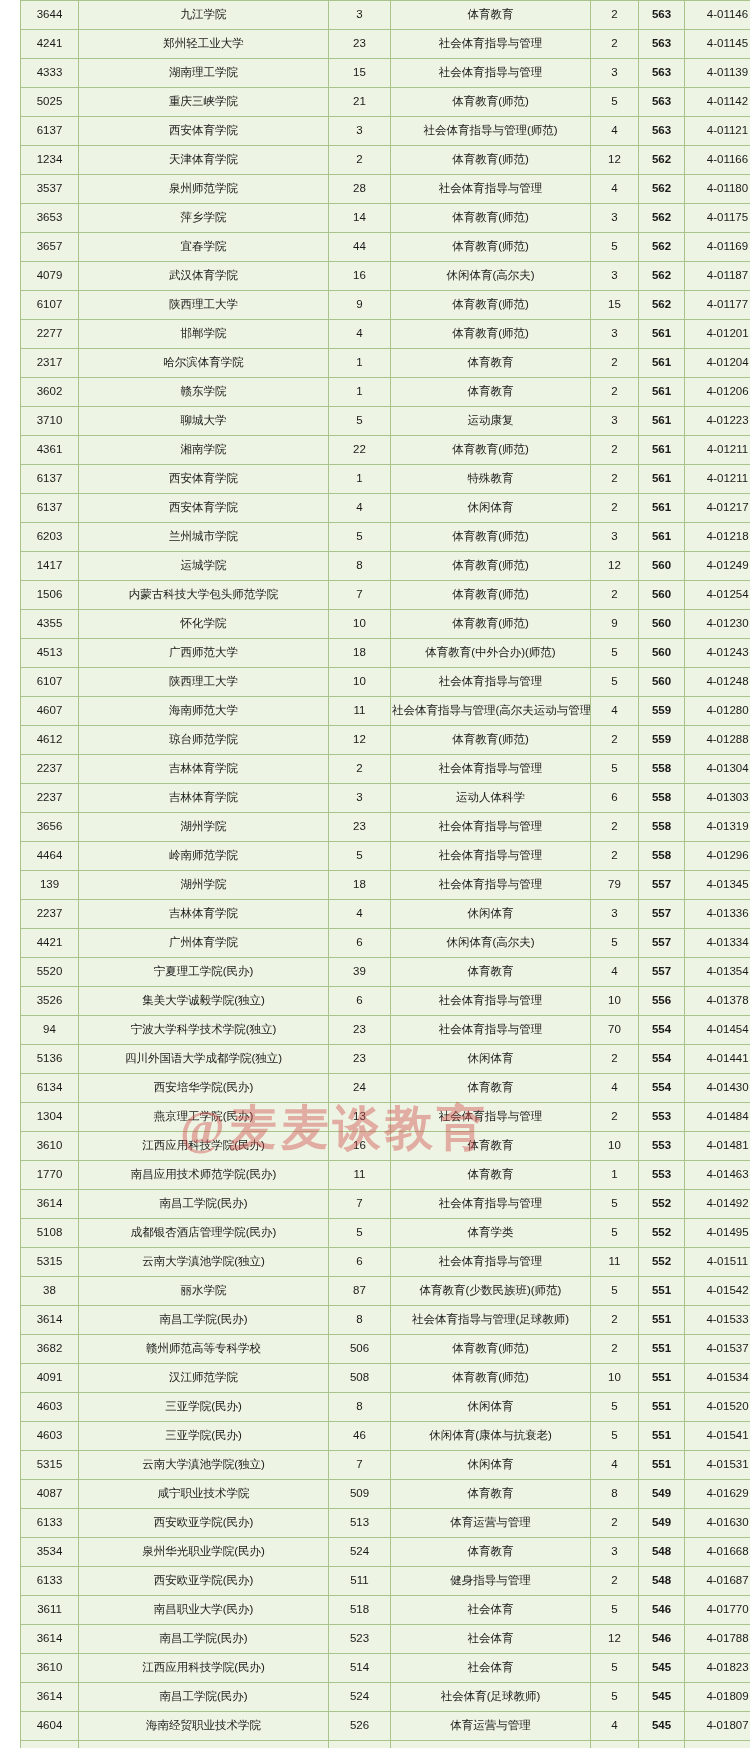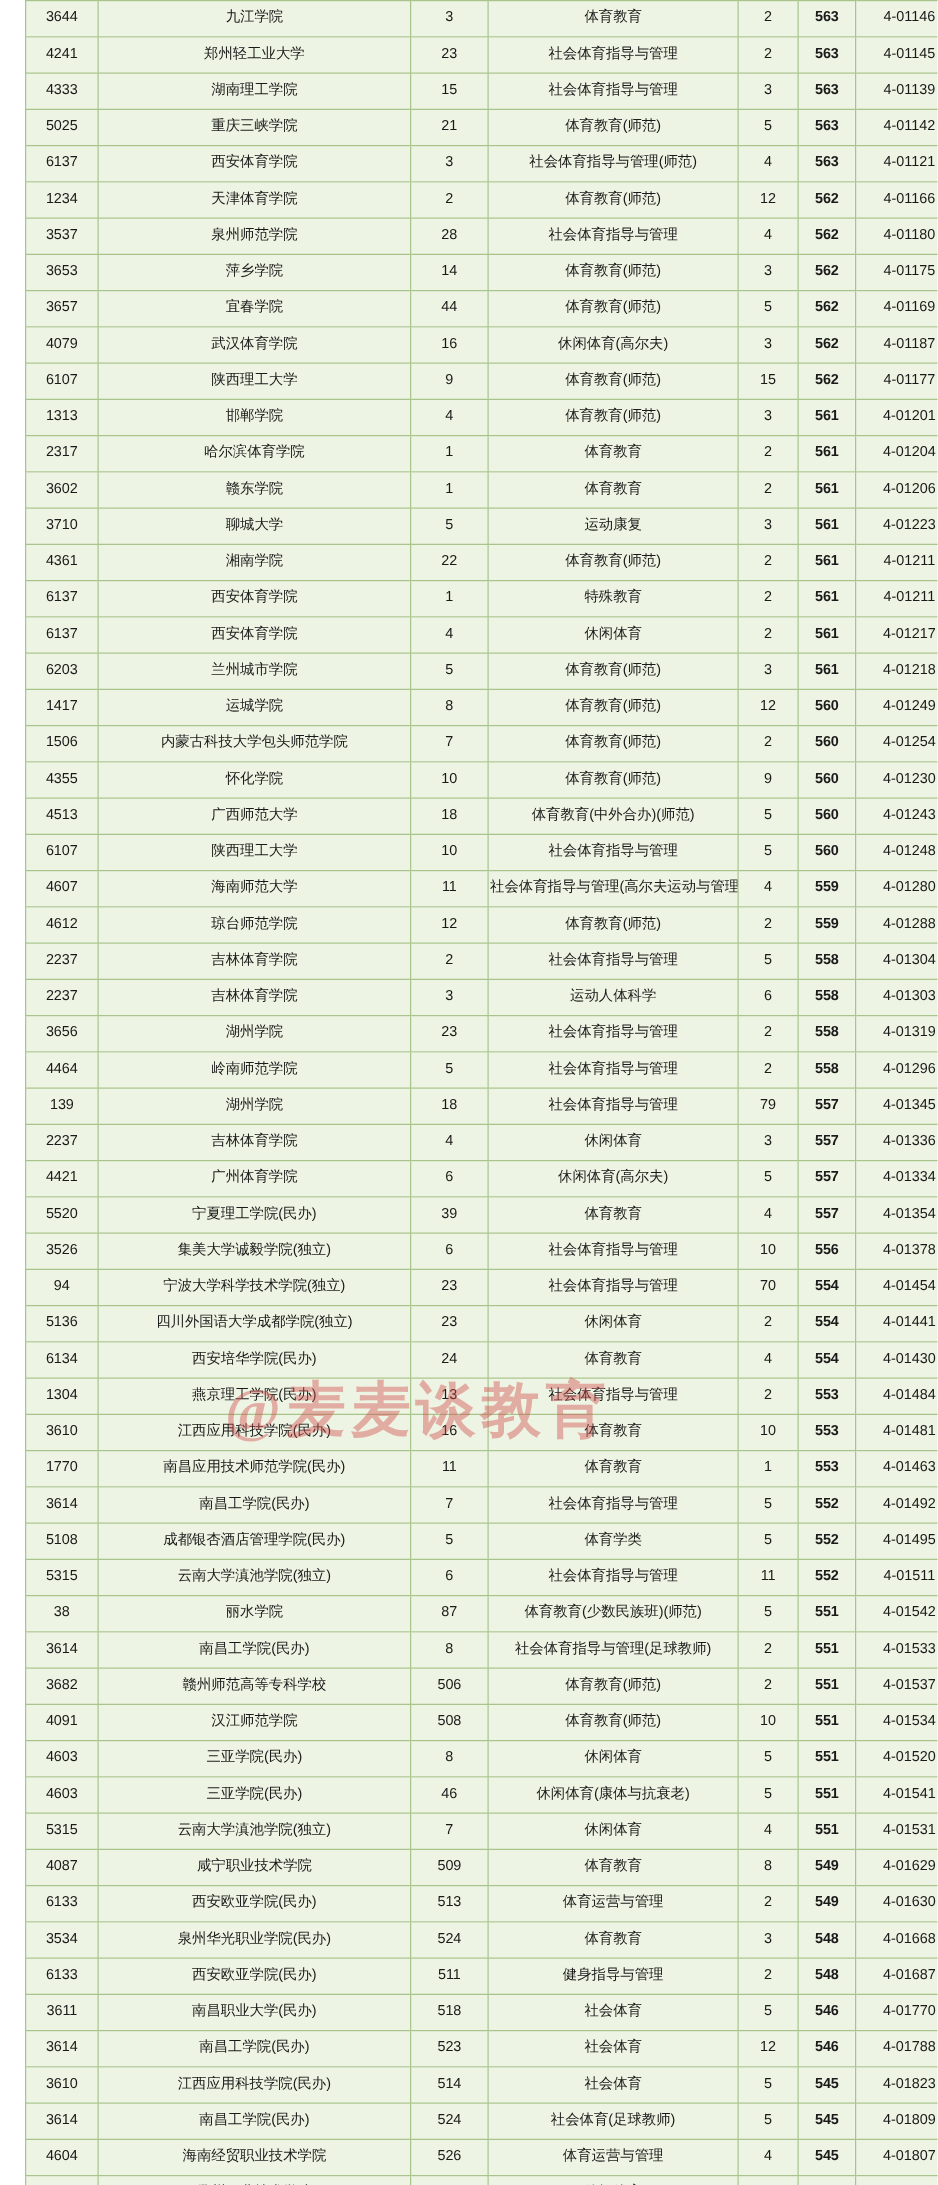--- a/index.html
+++ b/index.html
@@ -179,21 +179,21 @@
         <tr>
           <td class="code">6107</td>
           <td class="school">陕西理工大学</td>
           <td class="num">9</td>
           <td class="major">体育教育(师范)</td>
           <td class="num">15</td>
           <td class="score">562</td>
           <td class="rank">4-01177</td>
         </tr>
         <tr>
-          <td class="code">1313</td>
+          <td class="code">2277</td>
           <td class="school">邯郸学院</td>
           <td class="num">4</td>
           <td class="major">体育教育(师范)</td>
           <td class="num">3</td>
           <td class="score">561</td>
           <td class="rank">4-01201</td>
         </tr>
         <tr>
           <td class="code">2317</td>
           <td class="school">哈尔滨体育学院</td>

